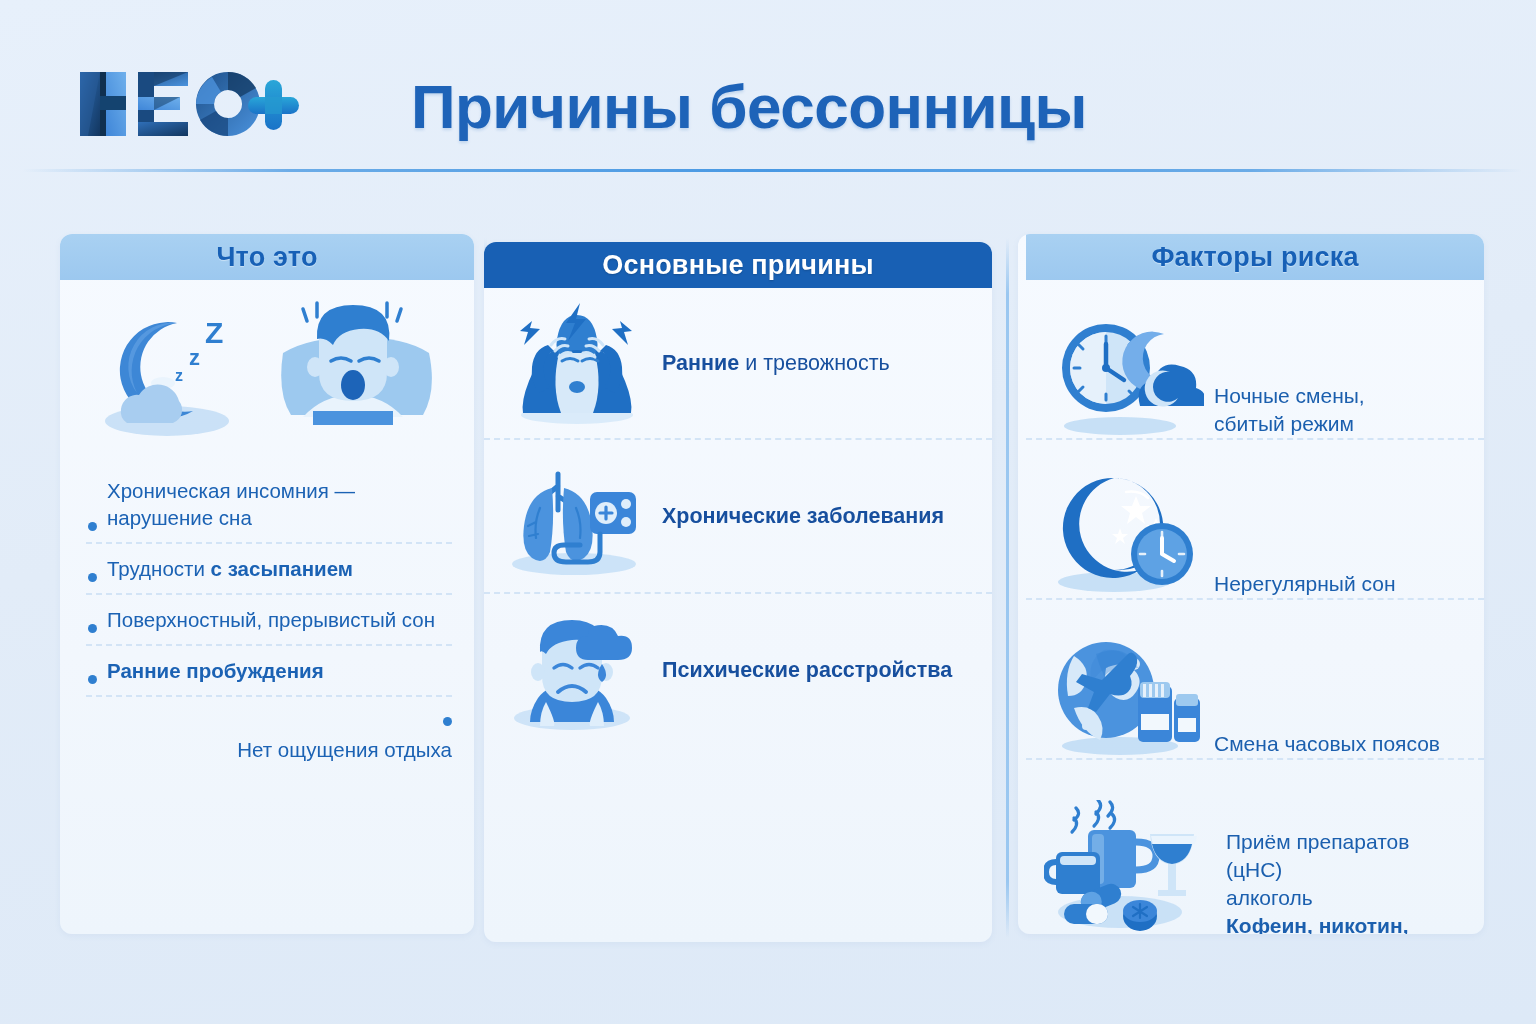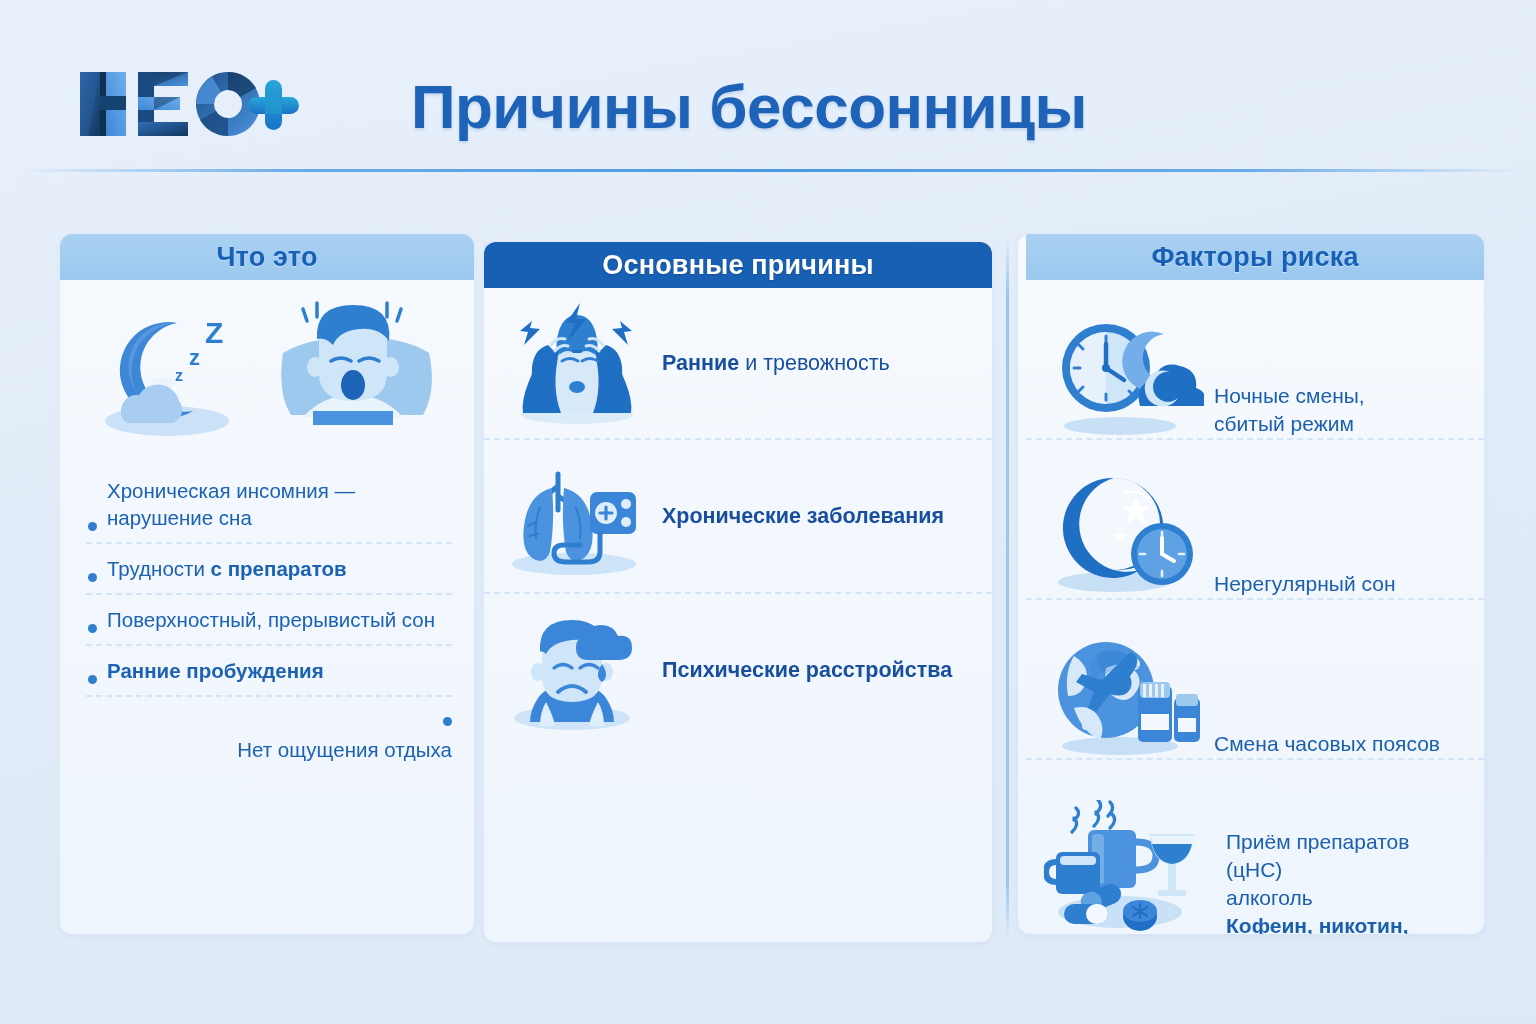--- a/index.html
+++ b/index.html
@@ -174,21 +174,21 @@
           </svg>
         </div>
 
         <div class="bullets">
           <div class="bullet-row r1">
             <span class="dot"></span>
             <span class="btext">Хроническая инсомния — нарушение сна</span>
           </div>
           <div class="bullet-row">
             <span class="dot"></span>
-            <span class="btext"><span>Трудности </span><b>с препаратов</b></span>
+            <span class="btext"><span>Трудности </span><b>с засыпанием</b></span>
           </div>
           <div class="bullet-row">
             <span class="dot"></span>
             <span class="btext">Поверхностный, прерывистый сон</span>
           </div>
           <div class="bullet-row">
             <span class="dot"></span>
             <span class="btext"><b>Ранние пробуждения</b></span>
           </div>
           <div class="bullet-row">

